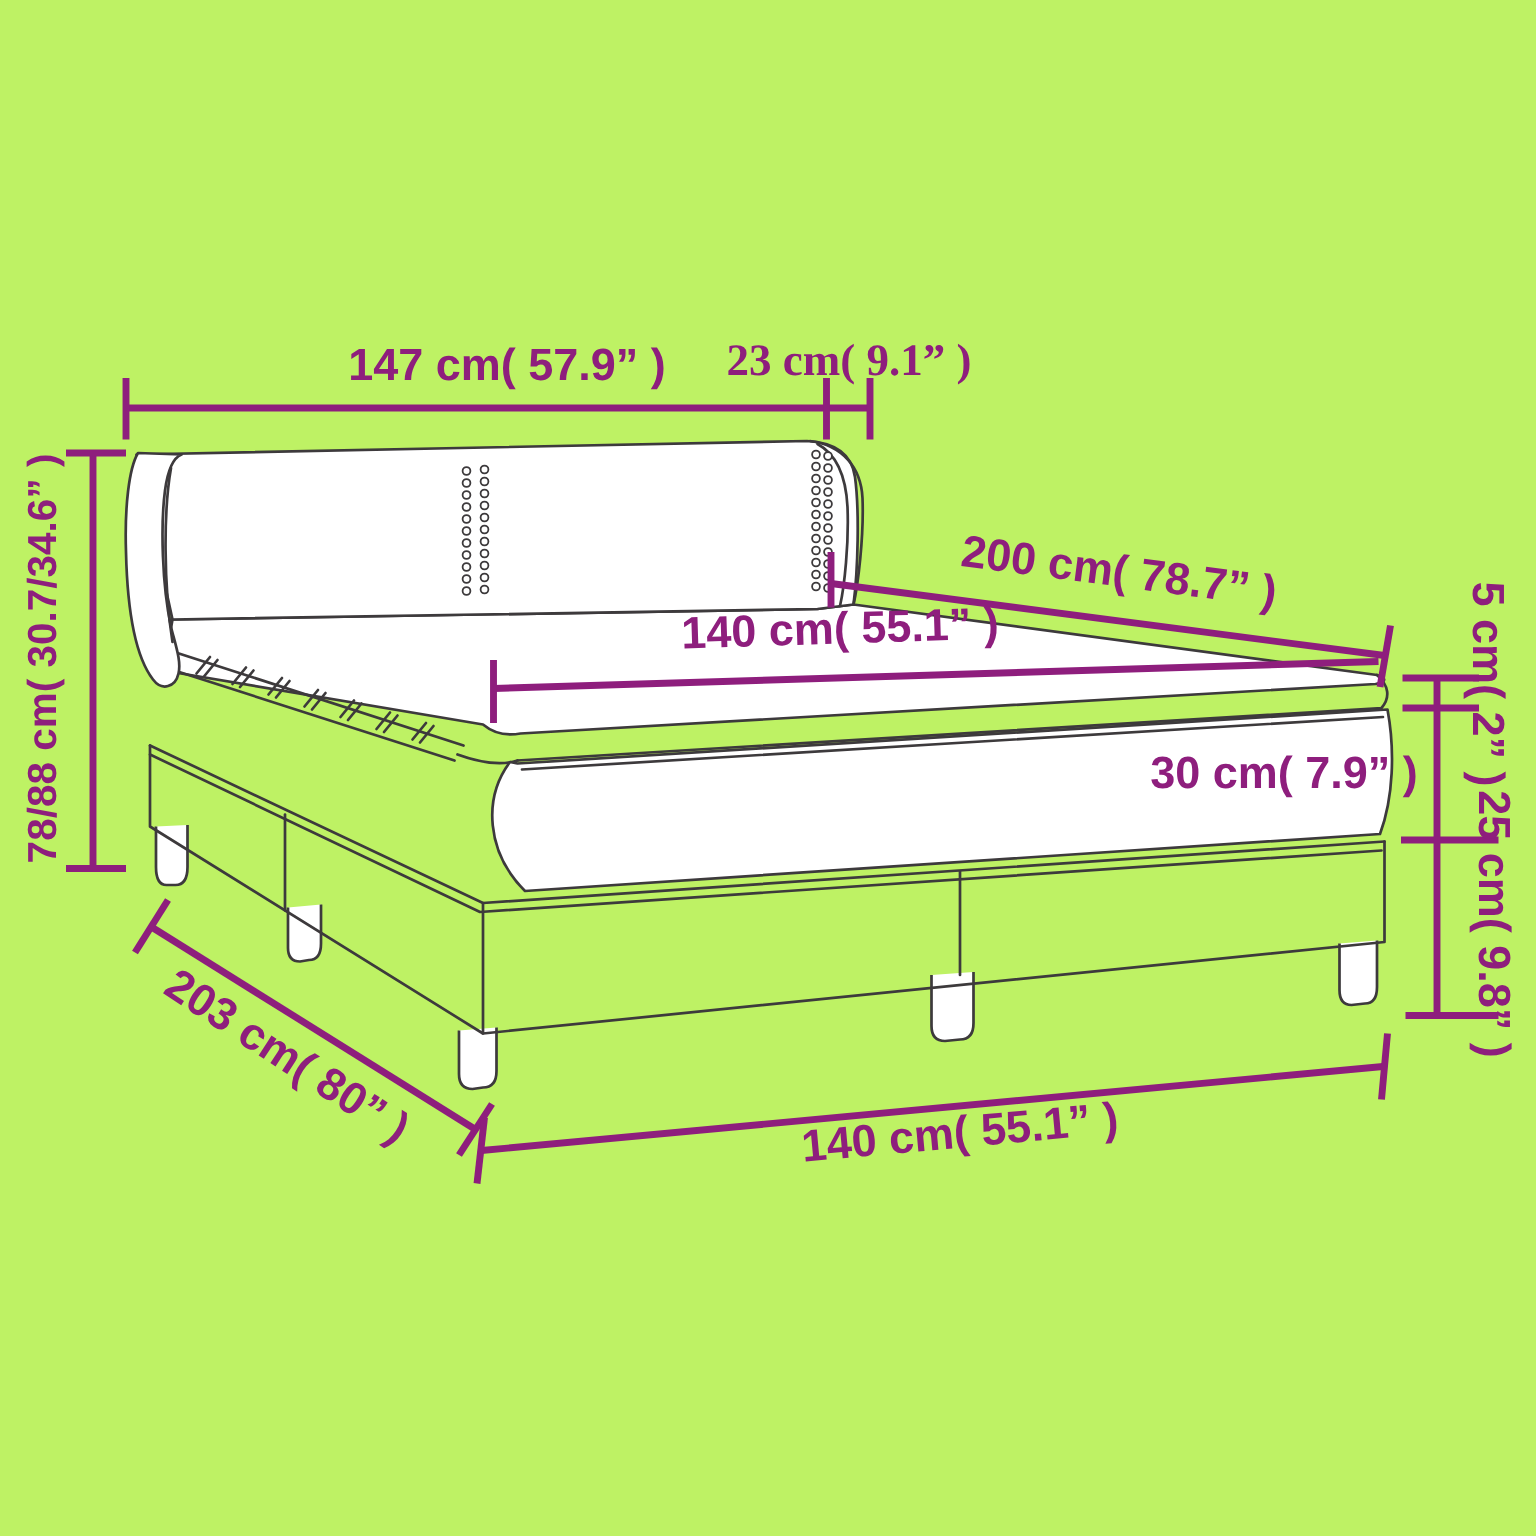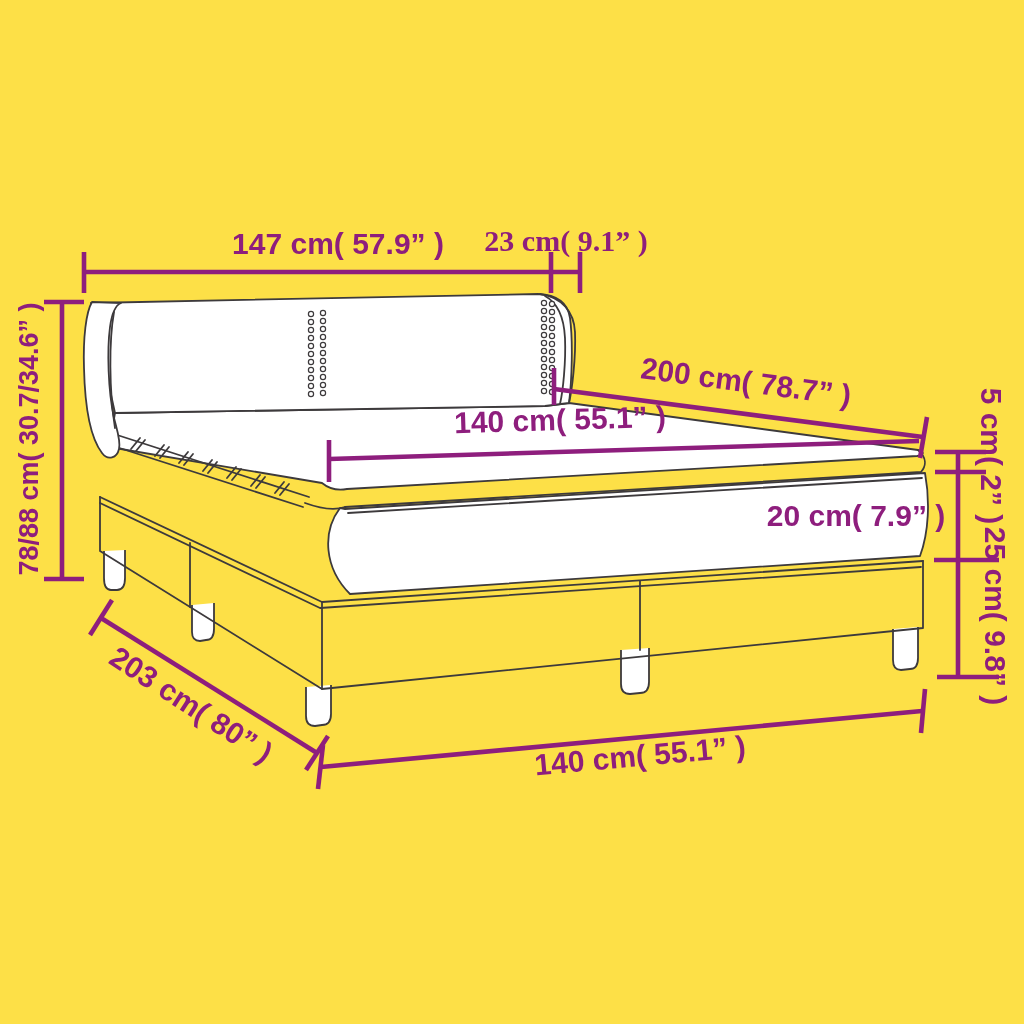--- a/index.html
+++ b/index.html
@@ -1,16 +1,16 @@
 <!DOCTYPE html>
 <html><head>
 <meta charset="utf-8">
 <style>
   html,body{margin:0;padding:0;background:#fff;}
-  #stage{position:relative;width:1024px;height:1024px;background:#fde047;overflow:hidden;
+  #stage{position:relative;width:1024px;height:1024px;background:#bef264;overflow:hidden;
          font-family:"Liberation Sans", sans-serif;}
   #stage svg{position:absolute;left:0;top:0;}
   .dim-label{position:absolute;color:#8E1E7D;font-weight:bold;font-size:30px;
              white-space:nowrap;transform-origin:center center;line-height:1;
              letter-spacing:0px;}
   .bed-stroke{stroke:#3d3a3c;stroke-width:1.8;fill:none;stroke-linecap:round;stroke-linejoin:round;}
   .bed-fill{stroke:#3d3a3c;stroke-width:1.8;fill:#ffffff;stroke-linejoin:round;}
   .dim-stroke{stroke:#8E1E7D;stroke-width:4.6;fill:none;stroke-linecap:butt;}
   .stud{stroke:#3d3a3c;stroke-width:1.2;fill:#ffffff;}
 </style>
@@ -184,21 +184,21 @@
   <div class="dim-label" style="left:566px;top:241px;transform:translate(-50%,-50%);font-family:Liberation Serif, serif;">23 cm( 9.1” )</div>
 
   <div class="dim-label" style="left:29px;top:439px;transform:translate(-50%,-50%) rotate(-90deg);font-size:27px;">78/88 cm( 30.7/34.6” )</div>
 
   <div class="dim-label" style="left:746px;top:382px;transform:translate(-50%,-50%) rotate(7.5deg);">200 cm( 78.7” )</div>
 
   <div class="dim-label" style="left:560px;top:420px;transform:translate(-50%,-50%) rotate(-1.8deg);">140 cm( 55.1” )</div>
 
   <div class="dim-label" style="left:991px;top:456px;transform:translate(-50%,-50%) rotate(90deg);">5 cm( 2” )</div>
 
-  <div class="dim-label" style="left:856px;top:516px;transform:translate(-50%,-50%);">20 cm( 7.9” )</div>
+  <div class="dim-label" style="left:856px;top:516px;transform:translate(-50%,-50%);">30 cm( 7.9” )</div>
 
   <div class="dim-label" style="left:995px;top:616px;transform:translate(-50%,-50%) rotate(90deg);">25 cm( 9.8” )</div>
 
   <div class="dim-label" style="left:191px;top:705px;transform:translate(-50%,-50%) rotate(33deg);">203 cm( 80” )</div>
 
   <div class="dim-label" style="left:640px;top:756px;transform:translate(-50%,-50%) rotate(-5.2deg);">140 cm( 55.1” )</div>
 
 </div>
 
 </body></html>

